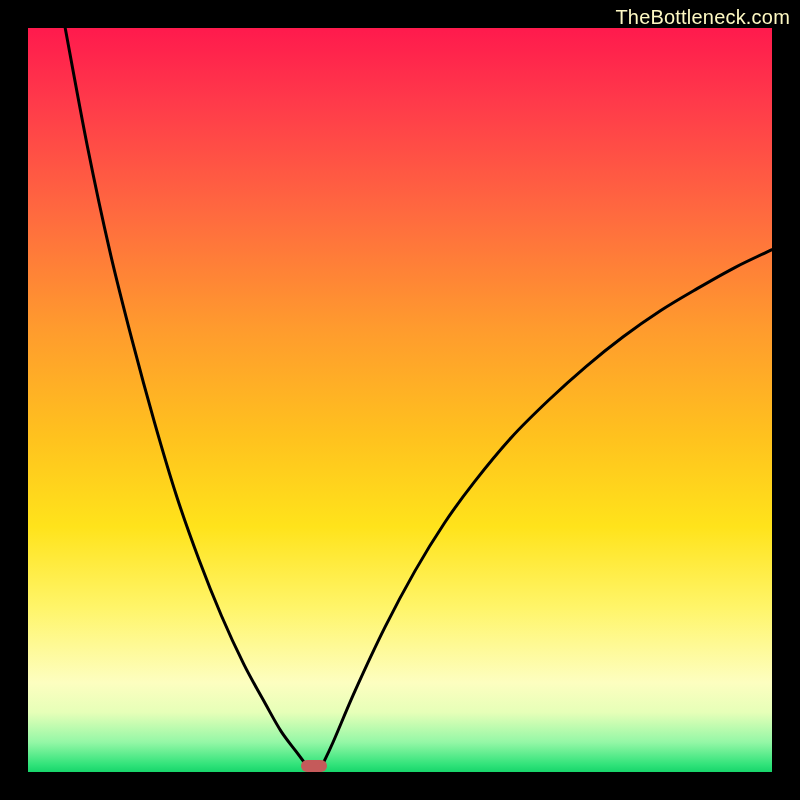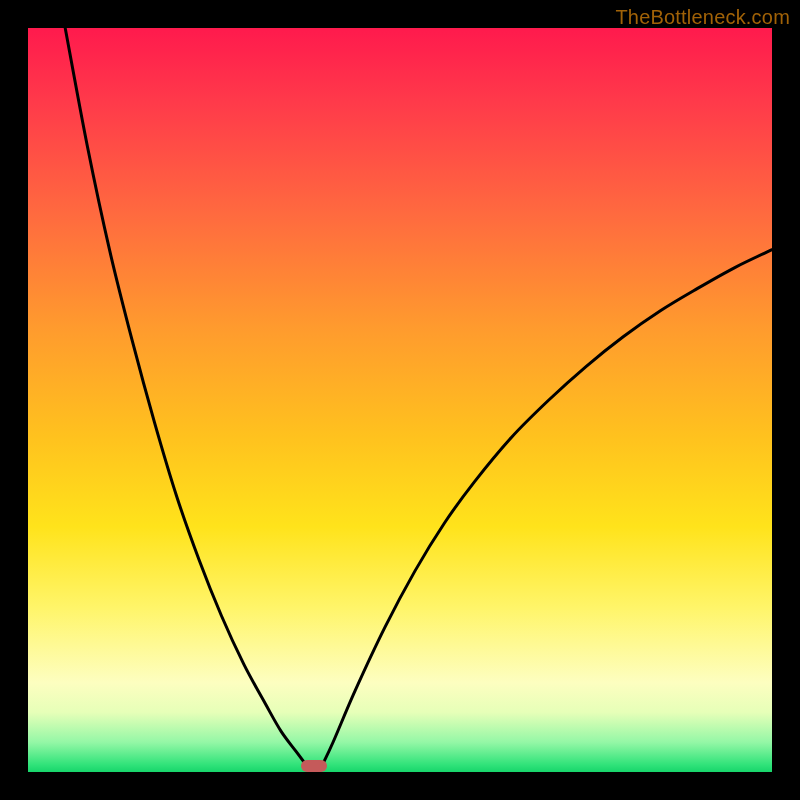--- a/index.html
+++ b/index.html
@@ -38,21 +38,21 @@
       #e6ffb8 92%,
       #94f7a6 96%,
       #31e37a 99%,
       #17d56b 100%
     );
   }
   .watermark {
     position: absolute;
     top: 6px;
     right: 10px;
-    color: #a16207;
+    color: #fef9c3;
     font-size: 20px;
     letter-spacing: 0.2px;
     user-select: none;
   }
   svg.curve {
     position: absolute;
     left: 0;
     top: 0;
     width: 744px;
     height: 744px;

